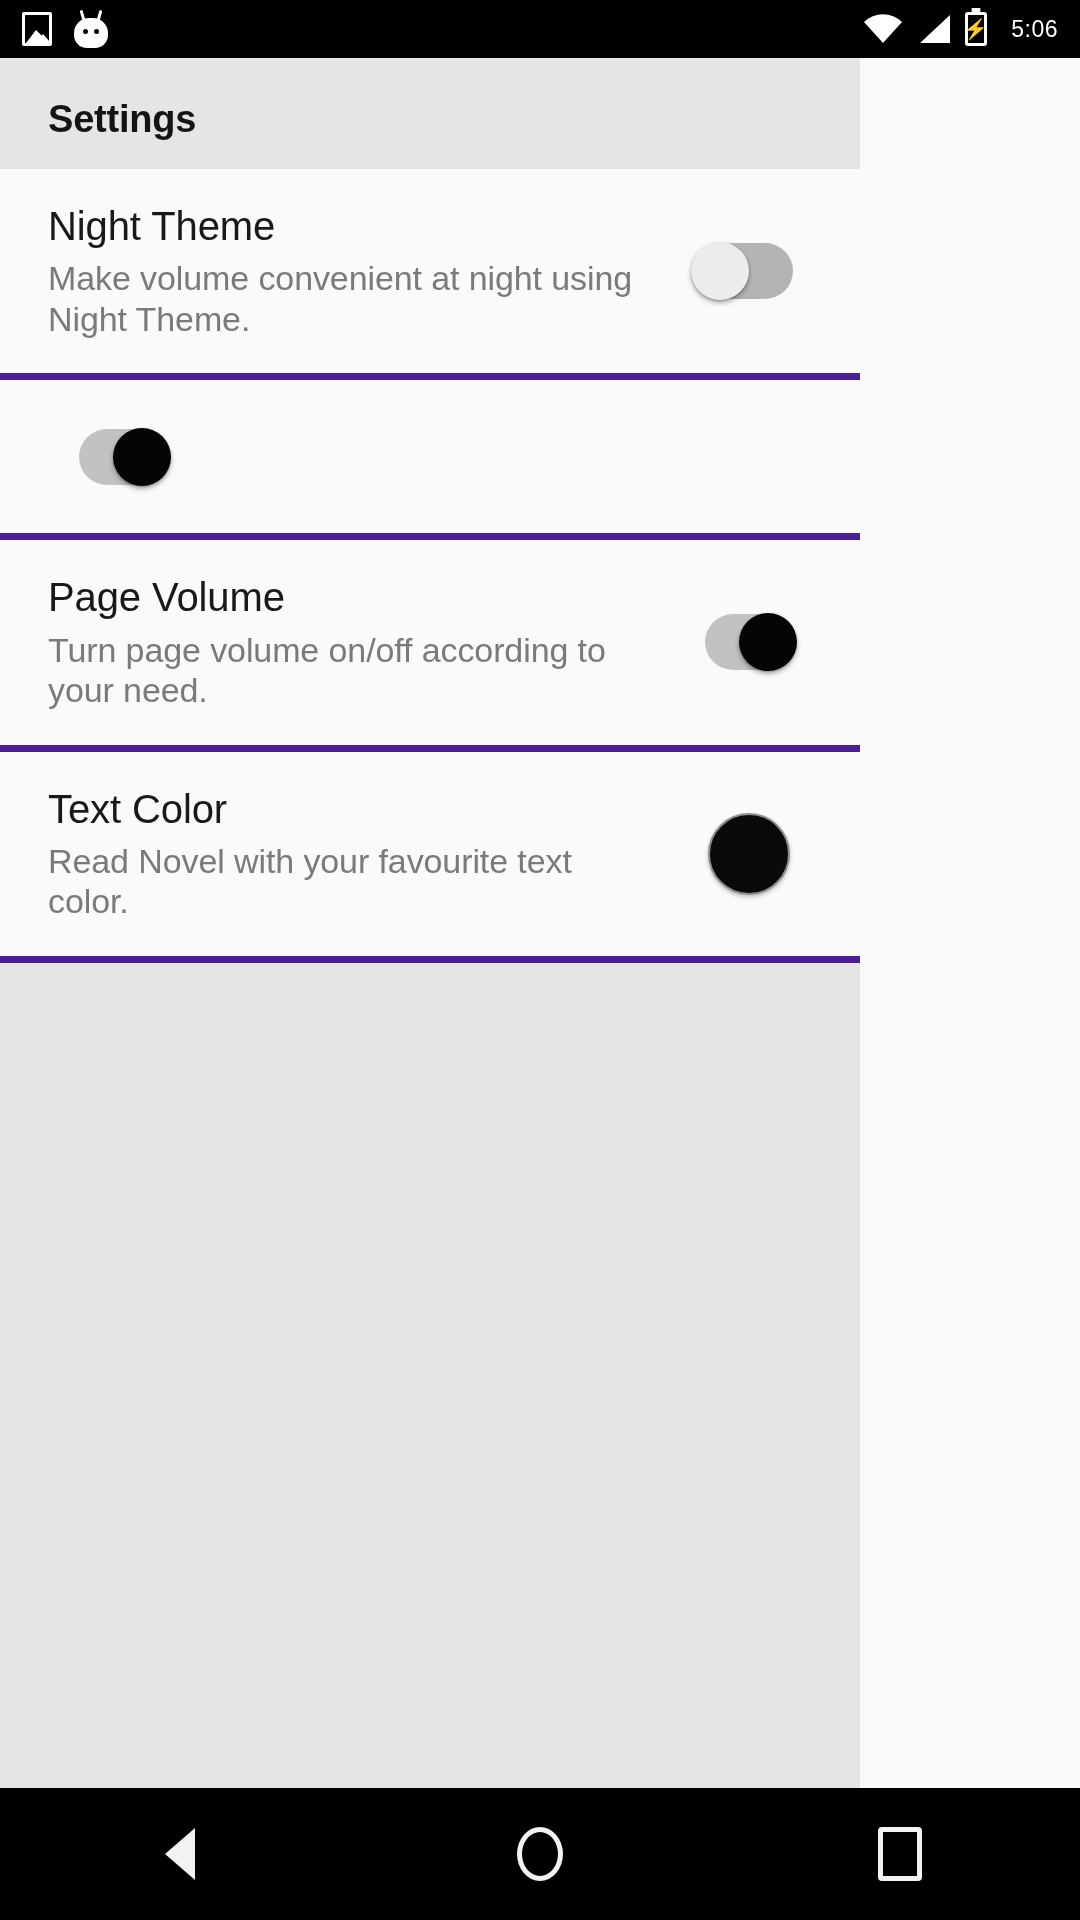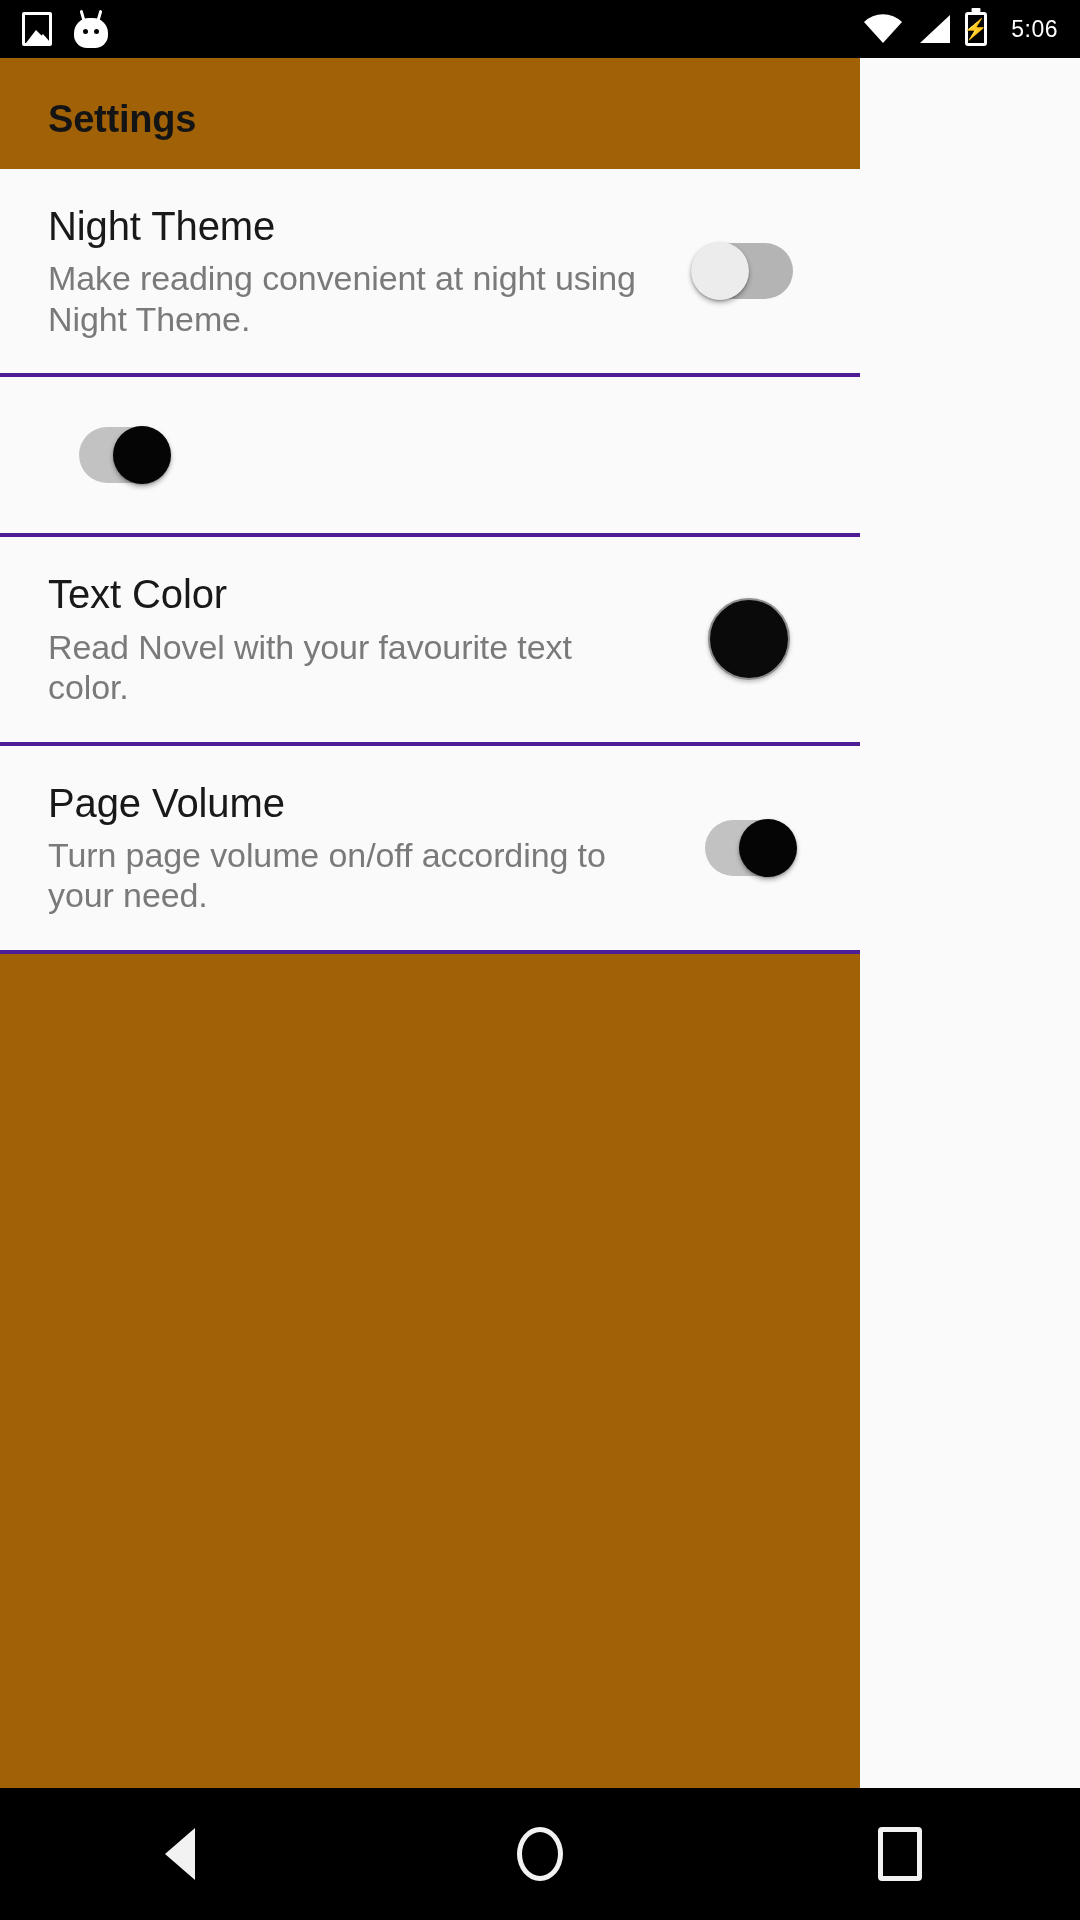--- a/index.html
+++ b/index.html
@@ -65,32 +65,32 @@
   }
   .icon-batt::before{
     content:""; position:absolute; top:-7px; left:50%; transform:translateX(-50%);
     width:9px; height:4px; background:#fff; border-radius:1px;
   }
   .bolt{ font-size:20px; color:#fff; line-height:1; font-weight:700; }
 
   
   .content{
     position:absolute; top:58px; left:0; width:860px; height:1798px;
-    background:#a16207;
+    background:#e5e5e5;
   }
   .page-title{
     font-size:38px; font-weight:700; color:#141414;
     padding:40px 0 0 48px; letter-spacing:-.2px;
   }
   .settings-list{ margin-top:28px; }
 
   .row{
     display:flex; align-items:center;
     padding:34px 36px 34px 48px;
-    border-bottom:4px solid #4c1d95;
+    border-bottom:7px solid #4c1d95;
     min-height:160px;
     background:#fafafa;
   }
   .row-text{ flex:1; padding-right:26px; max-width:820px; }
   .row-title{
     font-size:40px; font-weight:400; color:#191919;
     line-height:1.16; letter-spacing:-.1px;
   }
   .row-desc{
     font-size:34px; font-weight:400; color:#7a7a7a;
@@ -174,62 +174,62 @@
 
   <div class="content">
 
     <div class="page-title">Settings</div>
 
     <div class="settings-list">
 
       <div class="row">
         <div class="row-text">
           <div class="row-title">Night Theme</div>
-          <div class="row-desc">Make reading convenient at night using Night Theme.</div>
+          <div class="row-desc">Make volume convenient at night using Night Theme.</div>
         </div>
         <div class="row-control">
           <div class="switch off">
             <div class="track"></div>
             <div class="thumb"></div>
           </div>
         </div>
       </div>
 
       <div class="row">
         <div class="row-control">
           <div class="switch on">
             <div class="track"></div>
             <div class="thumb"></div>
           </div>
         </div>
       </div>
 
       <div class="row">
         <div class="row-text">
-          <div class="row-title">Text Color</div>
-          <div class="row-desc">Read Novel with your favourite text color.</div>
-        </div>
-        <div class="row-control">
-          <div class="color-swatch" style="background: rgb(10, 10, 10);"></div>
-        </div>
-      </div>
-
-      <div class="row">
-        <div class="row-text">
           <div class="row-title">Page Volume</div>
           <div class="row-desc">Turn page volume on/off according to your need.</div>
         </div>
         <div class="row-control">
           <div class="switch on">
             <div class="track"></div>
             <div class="thumb"></div>
           </div>
         </div>
       </div>
 
+      <div class="row">
+        <div class="row-text">
+          <div class="row-title">Text Color</div>
+          <div class="row-desc">Read Novel with your favourite text color.</div>
+        </div>
+        <div class="row-control">
+          <div class="color-swatch" style="background: rgb(10, 10, 10);"></div>
+        </div>
+      </div>
+
     </div>
   </div>
 
   <div class="nav-bar">
     <div class="nav-btn">
       <div class="nav-back"></div>
     </div>
     <div class="nav-btn">
       <div class="nav-home"></div>
     </div>

